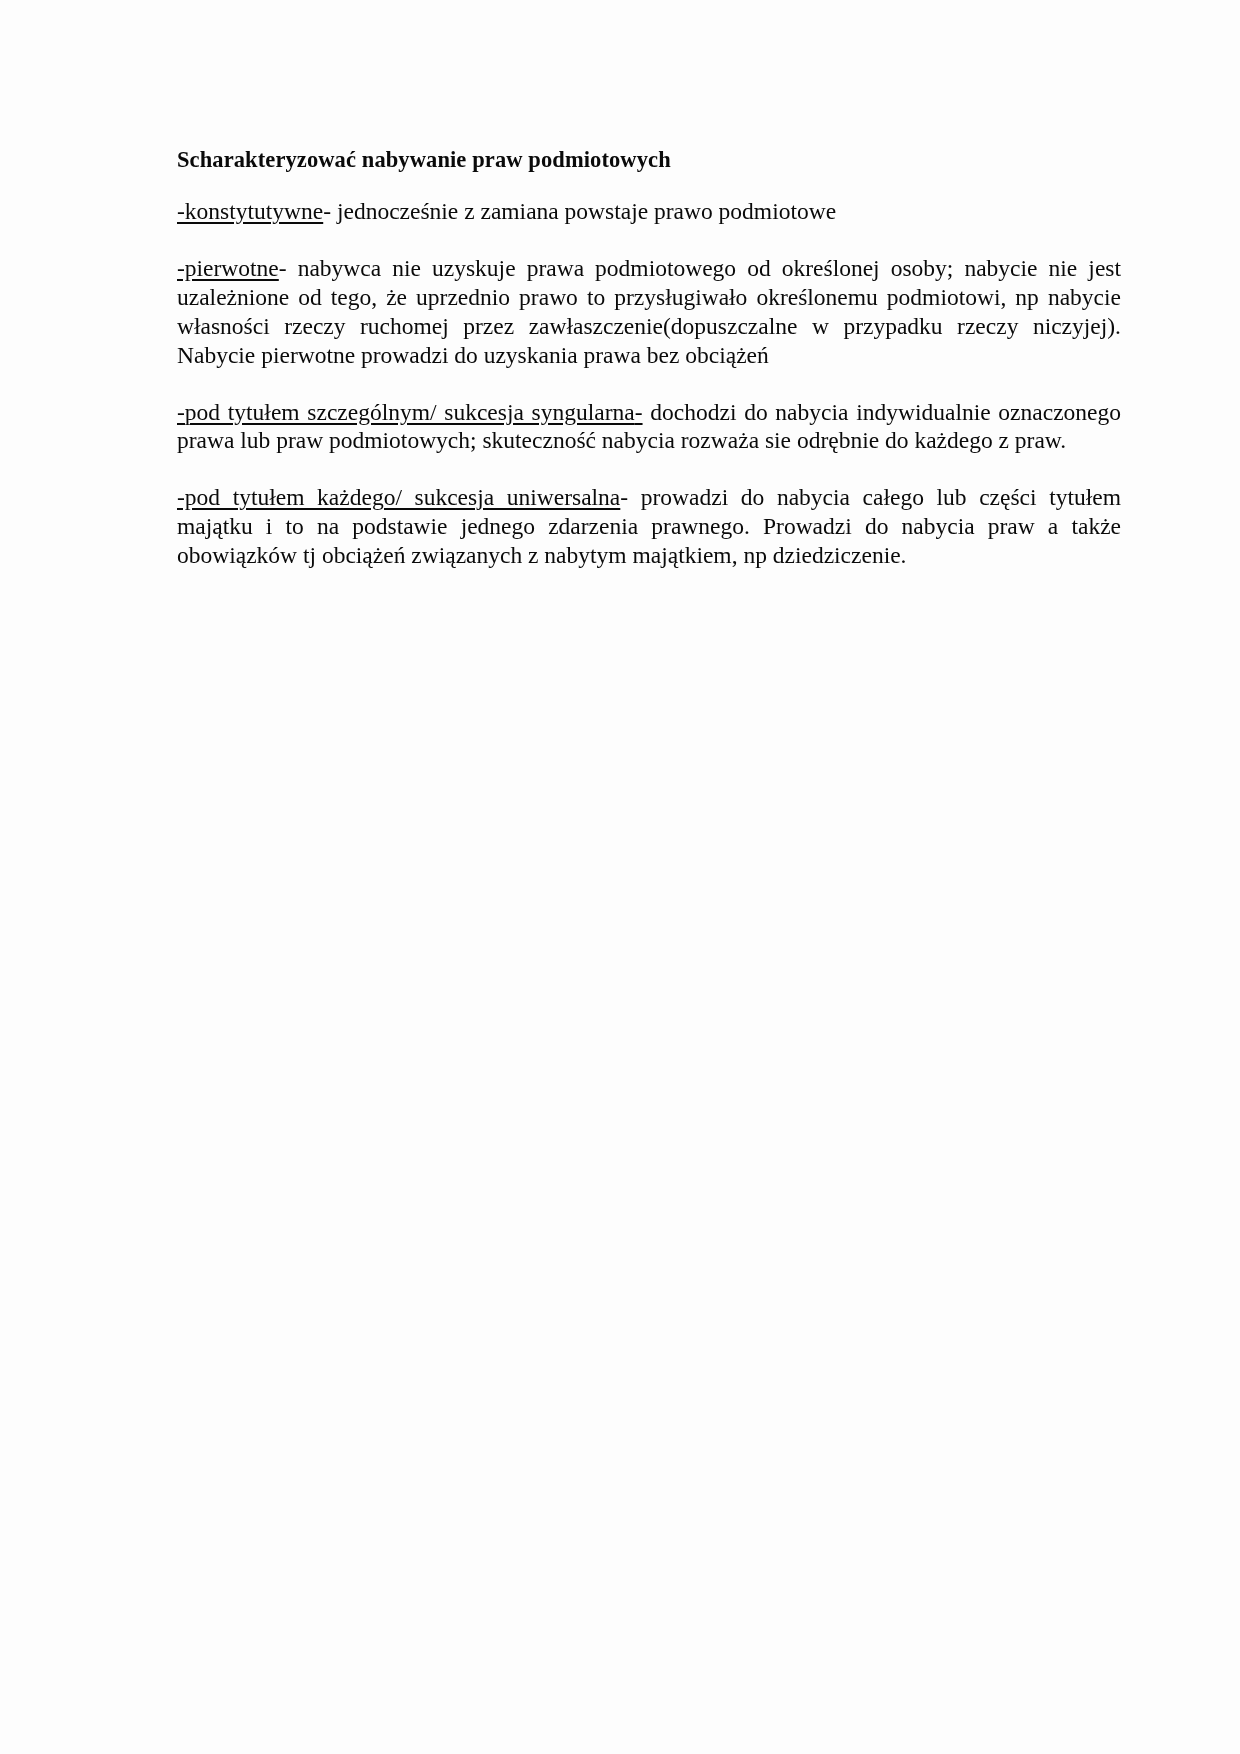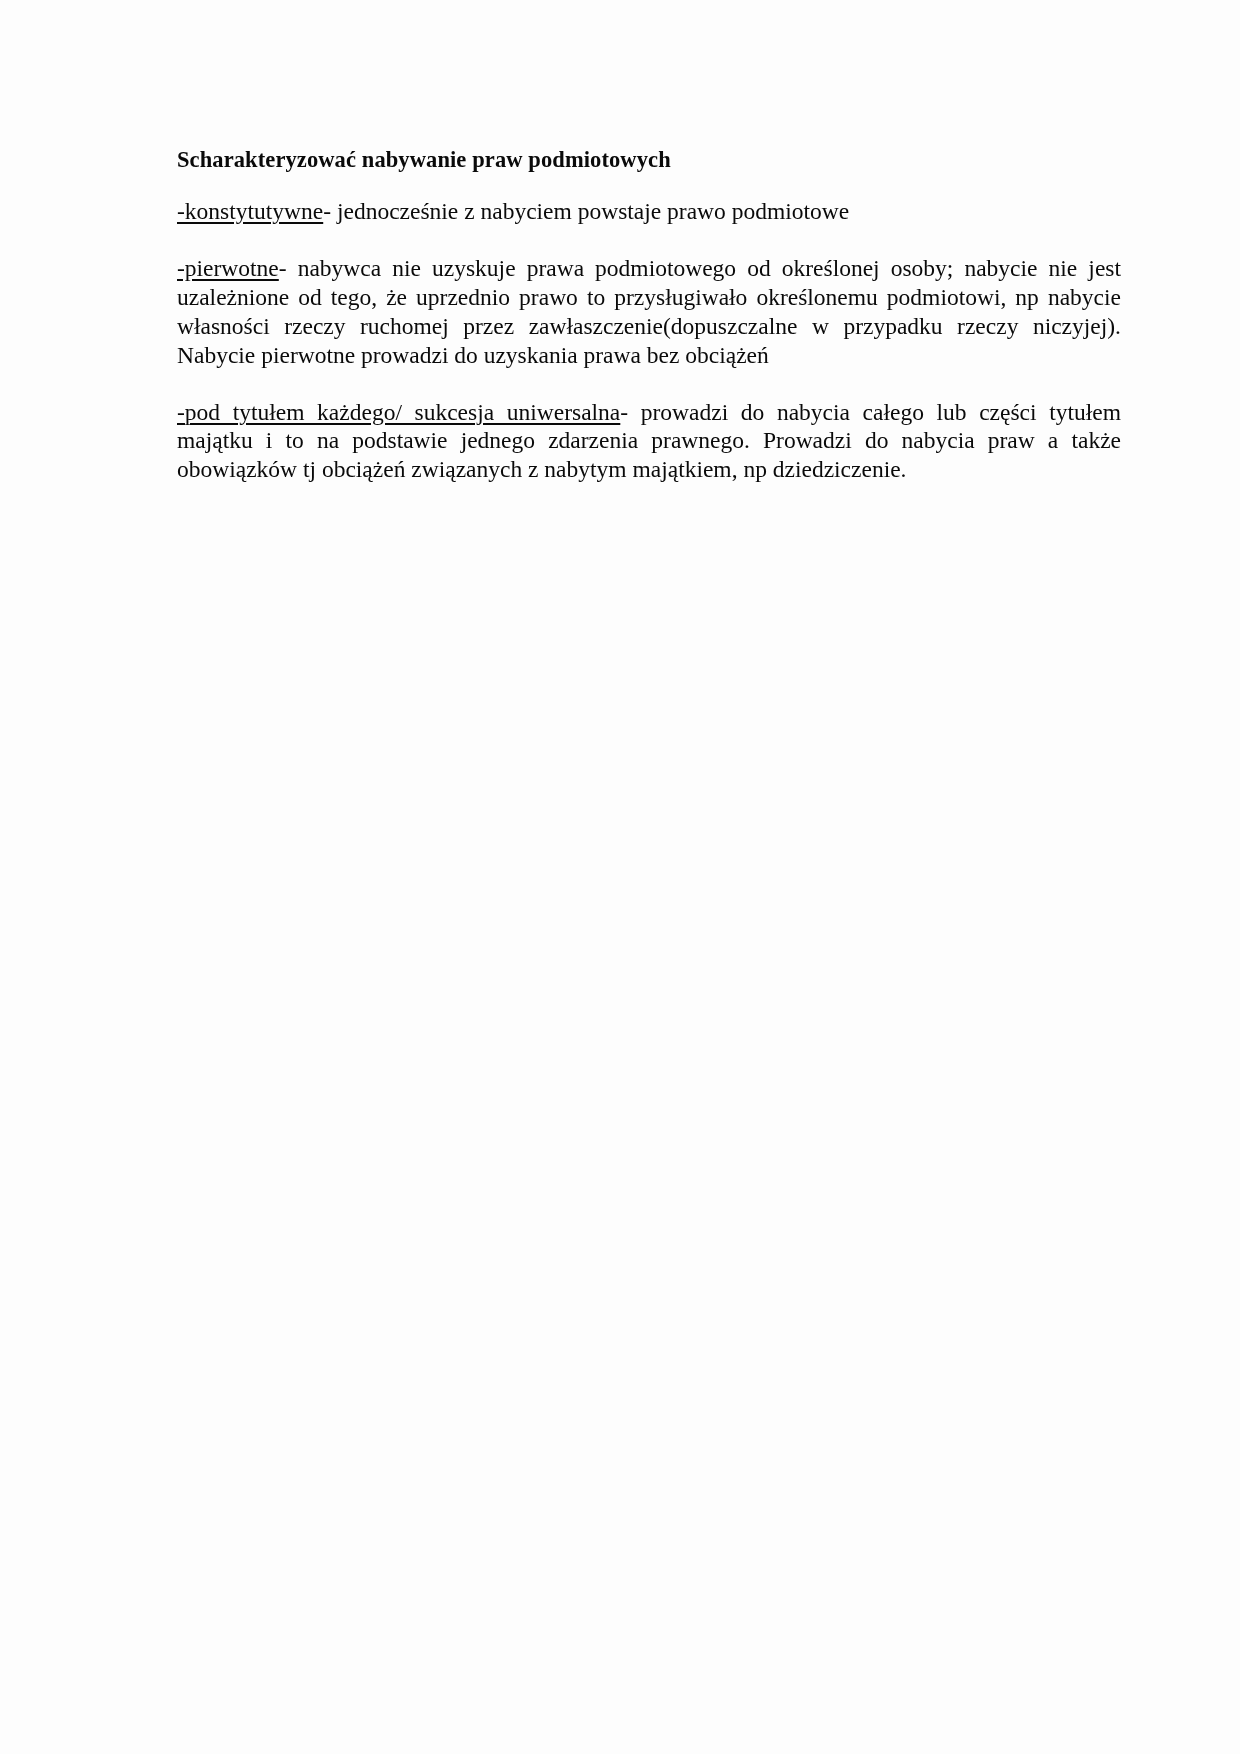--- a/index.html
+++ b/index.html
@@ -49,21 +49,22 @@
       text-underline-offset: 3px;
     }
     .p-konst { margin-top: 0; }
   </style>
 </head>
 <body>
 
 <div class="page">
   <p class="title">Scharakteryzować nabywanie praw podmiotowych</p>
 
-  <p class="para p-konst"><span class="term">-konstytutywne</span><span class="term-sep">-</span><span> jednocześnie z nabyciem powstaje prawo podmiotowe</span></p>
+  <p class="para p-konst"><span class="term">-konstytutywne</span><span class="term-sep">-</span><span> jednocześnie z zamiana powstaje prawo podmiotowe</span></p>
 
 
   <p class="para"><span class="term">-pierwotne</span><span class="term-sep">-</span><span> nabywca nie uzyskuje prawa podmiotowego od określonej osoby; nabycie nie jest uzależnione od tego, że uprzednio prawo to przysługiwało określonemu podmiotowi, np nabycie własności rzeczy ruchomej przez zawłaszczenie(dopuszczalne w przypadku rzeczy niczyjej). Nabycie pierwotne prowadzi do uzyskania prawa bez obciążeń</span></p>
 
 
+  <p class="para"><span class="term">-pod tytułem szczególnym/ sukcesja syngularna</span><span class="term-sep underlined">-</span><span> dochodzi do nabycia indywidualnie oznaczonego prawa lub praw podmiotowych; skuteczność nabycia rozważa sie odrębnie do każdego z praw.</span></p>
 
   <p class="para"><span class="term">-pod tytułem każdego/ sukcesja uniwersalna</span><span class="term-sep">-</span><span> prowadzi do nabycia całego lub części tytułem majątku i to na podstawie jednego zdarzenia prawnego. Prowadzi do nabycia praw a także obowiązków tj obciążeń związanych z nabytym majątkiem, np dziedziczenie.</span></p>
 </div>
 
 </body></html>

